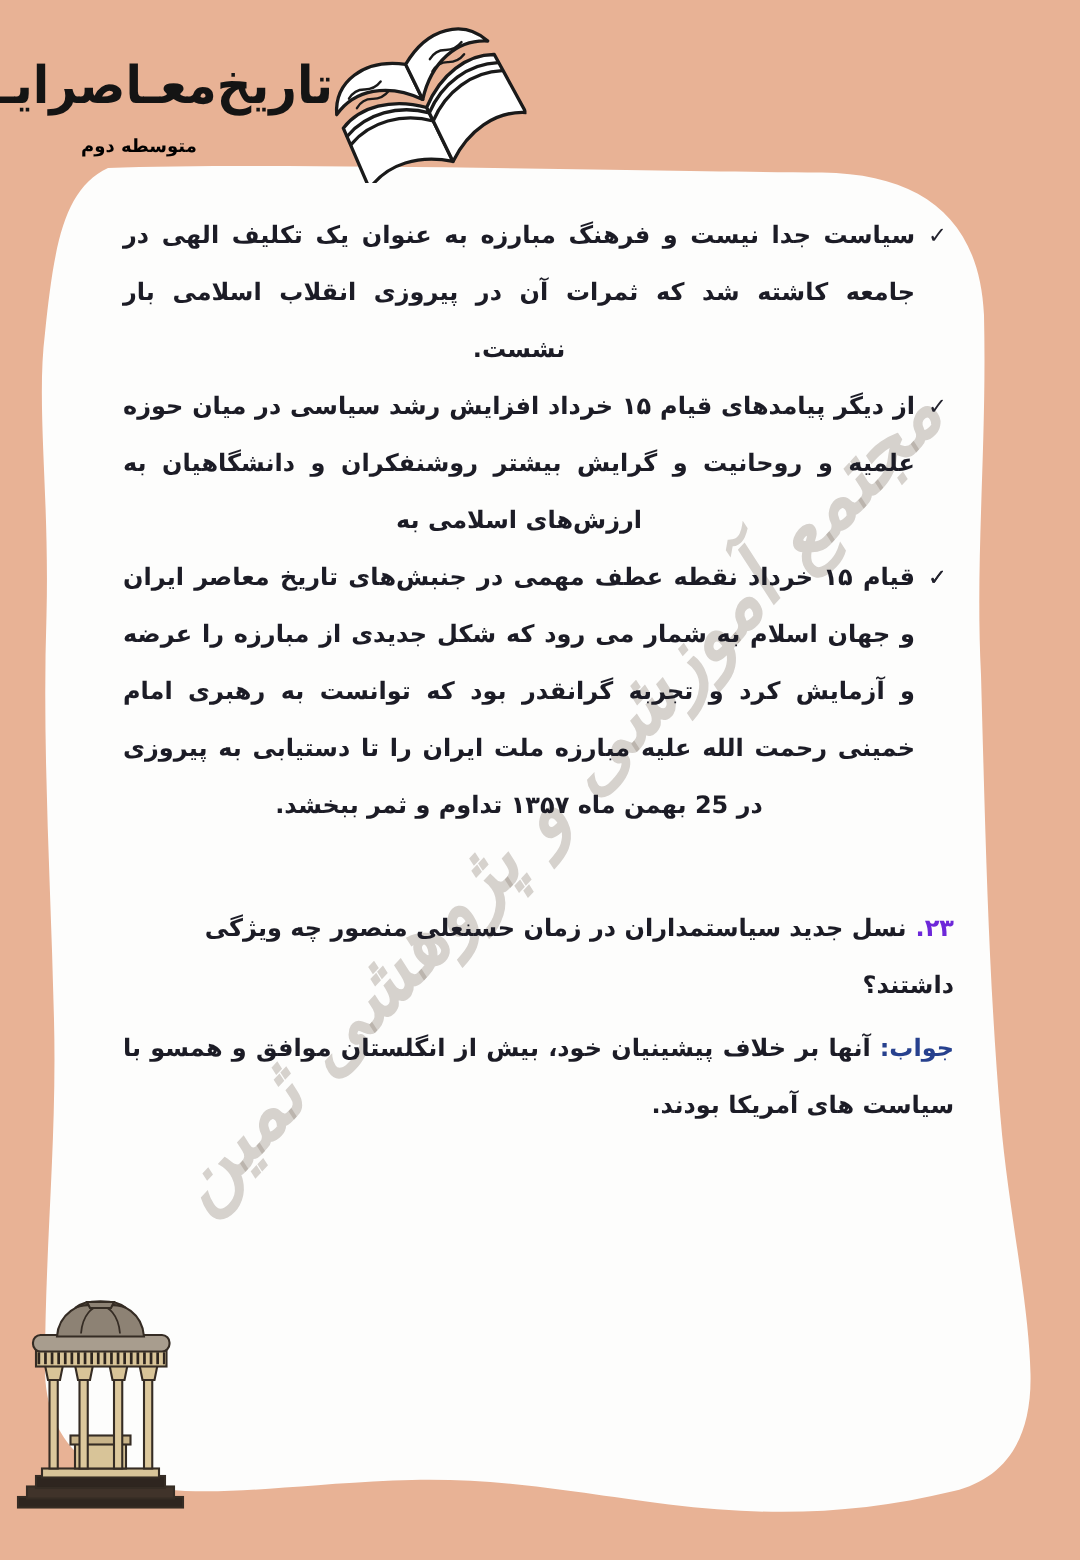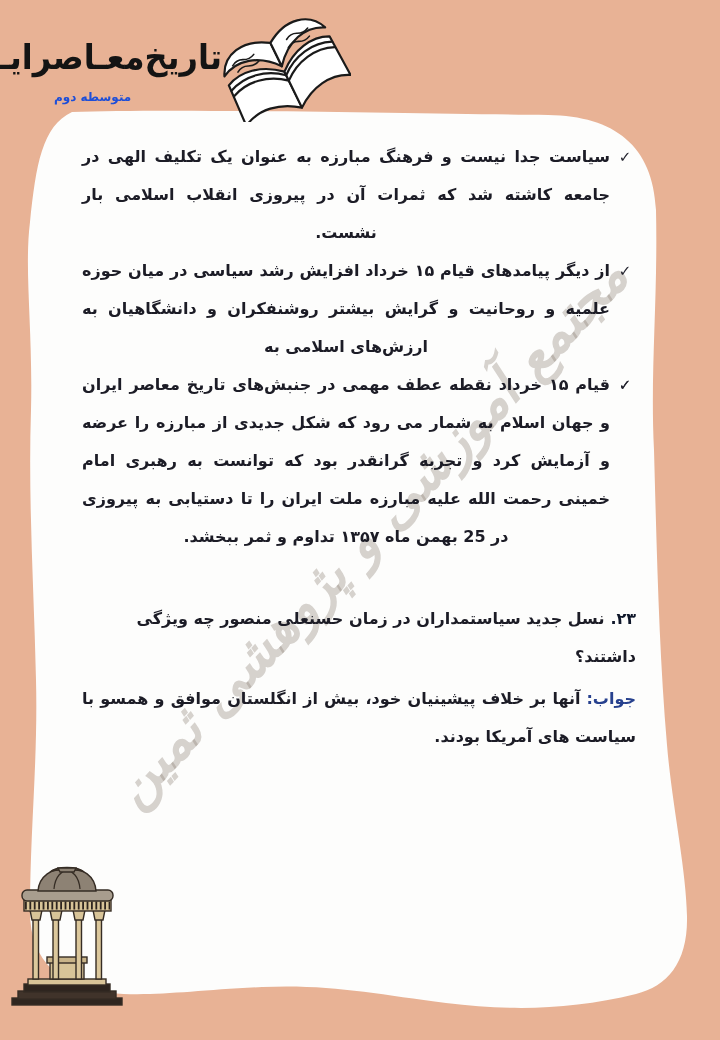--- a/index.html
+++ b/index.html
@@ -13,21 +13,21 @@
   
   .logo{position:absolute;left:6px;top:0;width:360px;height:125px;z-index:3;}
   .logo-title{
     position:absolute;left:4px;top:38px;width:212px;
     direction:rtl;text-align:center;white-space:nowrap;
     font-size:32px;font-weight:bold;letter-spacing:-2px;color:#141414;
     transform:scaleY(1.08);
   }
   .logo-subtitle{
     position:absolute;left:48px;top:90px;
-    direction:rtl;font-size:12px;font-weight:bold;color:#1d4ed8;letter-spacing:1px;
+    direction:rtl;font-size:12px;font-weight:bold;color:#000000;letter-spacing:1px;
   }
   .book-icon{position:absolute;left:205px;top:0;}
 
   
   .watermark{
     position:absolute;left:-25px;top:500px;width:790px;z-index:2;
     text-align:center;direction:rtl;white-space:nowrap;
     transform:rotate(-47deg);transform-origin:50% 50%;
     font-size:54px;font-weight:bold;letter-spacing:8px;
     color:rgba(138,125,114,0.34);
@@ -44,21 +44,21 @@
     position:relative;padding-right:26px;margin:0;
     text-align:justify;text-align-last:center;
   }
   .para .marker{
     position:absolute;right:0;top:0;width:22px;
     font-size:15px;color:#23232e;text-align:right;
   }
   .para.continuation{margin-top:36px;}
   .qa{margin-top:44px;}
   .q-line{margin:0;text-align:right;}
-  .q-number{color:#0f172a;font-weight:bold;margin-left:6px;}
+  .q-number{color:#6d28d9;font-weight:bold;margin-left:6px;}
   .a-line{margin:4px 0 0 0;text-align:justify;text-align-last:auto;}
   .a-label{color:#27418e;font-weight:bold;margin-left:6px;}
 
   
   .pavilion{position:absolute;left:10px;top:862px;z-index:5;}
 </style>
 </head>
 <body>
 
 <svg class="card-svg" width="720" height="1040" viewBox="0 0 720 1040">

